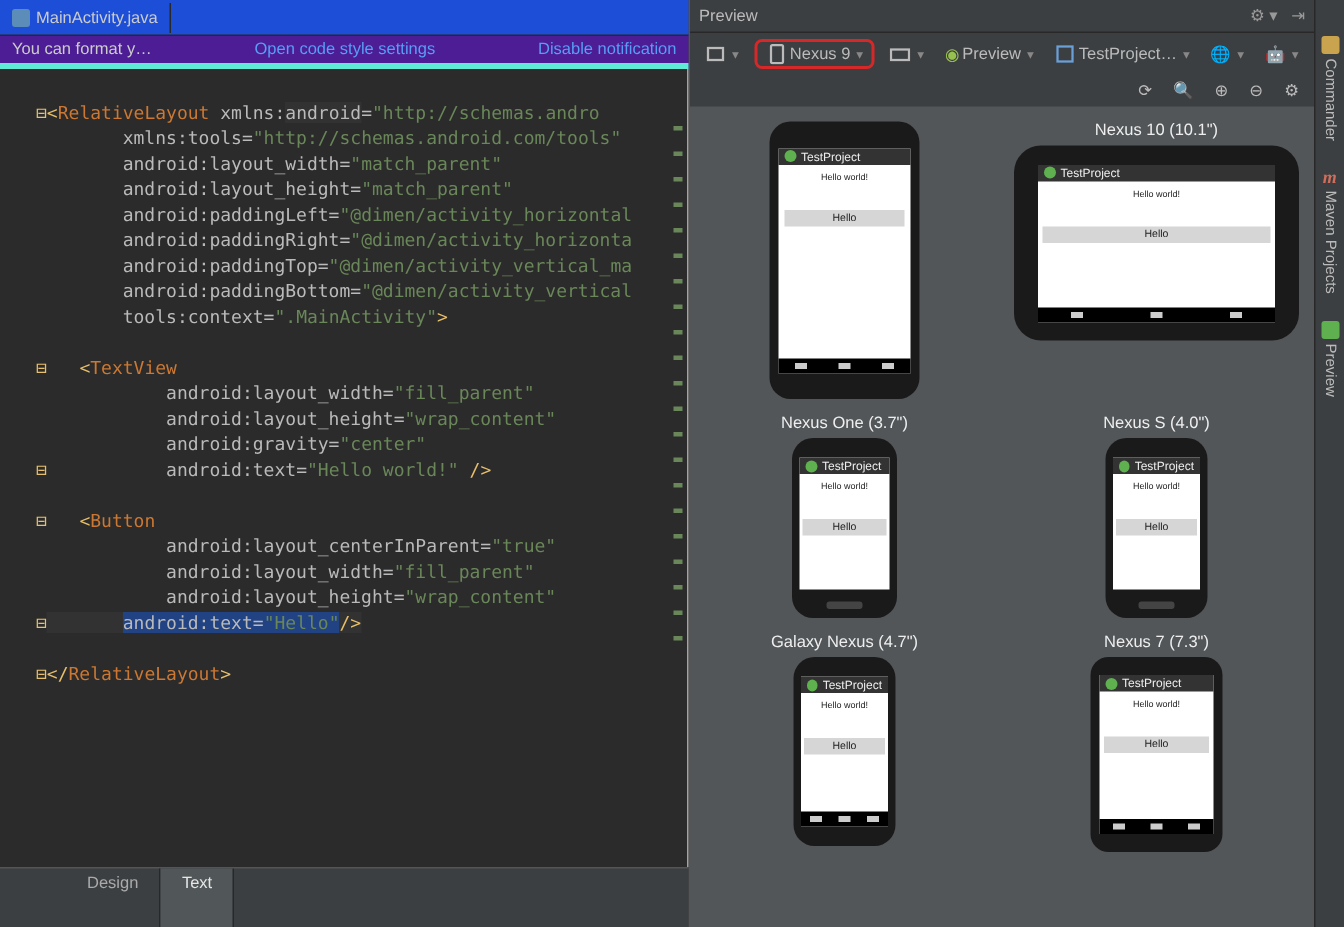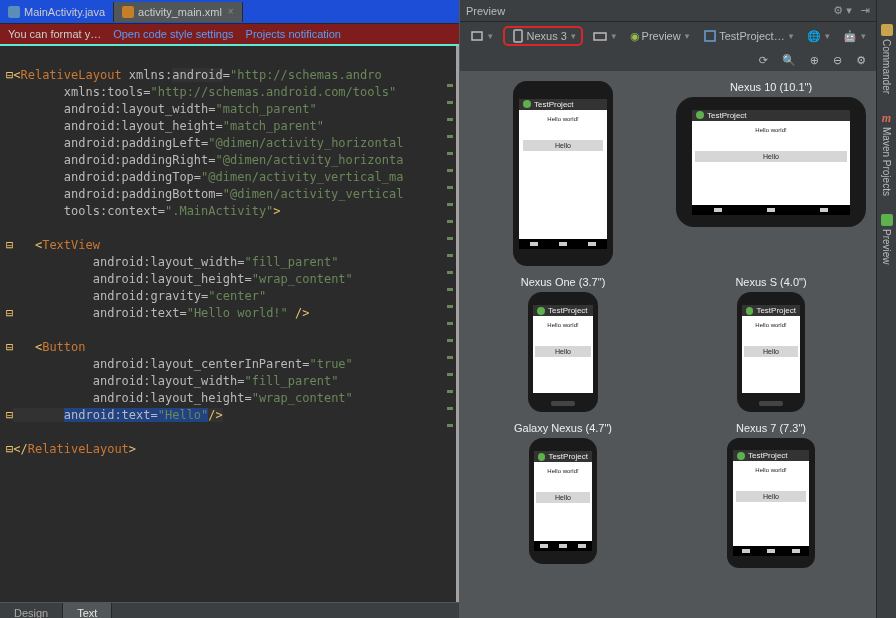--- a/index.html
+++ b/index.html
@@ -5,26 +5,26 @@
   * { box-sizing: border-box; margin: 0; padding: 0; }
   body { font-family: -apple-system, "Lucida Grande", Arial, sans-serif; font-size: 11px; background: #3c3f41; color: #bbb; width: 896px; height: 618px; overflow: hidden; position: relative; }
   .root { display: flex; height: 100%; }
   .left-panel { width: 460px; display: flex; flex-direction: column; border-right: 1px solid #555; }
   .tabs { display: flex; background: #1d4ed8; height: 24px; border-bottom: 1px solid #282828; align-items:center;}
   .tab { padding: 4px 8px; display: flex; align-items: center; gap: 4px; color: #ccc; border-right:1px solid #282828; }
   .tab .ficon { width:12px; height:12px; display:inline-block; border-radius:2px;}
   .ficon.java{ background:#5b8db8;}
   .ficon.xml{ background:#c57e29;}
   .tab .close { color:#888; font-size:10px; margin-left:2px;}
-  .banner { background: #7f1d1d; padding: 4px 8px; display: flex; gap: 12px; align-items: center; color:#ccc; height:22px; border-bottom:2px solid #5eead4;}
+  .banner { background: #4c1d95; padding: 4px 8px; display: flex; gap: 12px; align-items: center; color:#ccc; height:22px; border-bottom:4px solid #5eead4;justify-content:space-between;}
   .banner a { color: #589df6; cursor:pointer;}
-  .code { flex: 1; background: #2b2b2b; font-family: Menlo, Consolas, monospace; font-size: 12px; padding: 4px 2px 4px 6px; line-height: 17px; overflow: hidden; position:relative; white-space:pre; border-right:3px solid #a3a3a3;}
+  .code { flex: 1; background: #2b2b2b; font-family: Menlo, Consolas, monospace; font-size: 12px; padding: 4px 2px 4px 24px; line-height: 17px; overflow: hidden; position:relative; white-space:pre; border-right:1px solid #a3a3a3;}
   .gutter-marks { position:absolute; right:1px; top:4px; width:8px;}
   .gm { width:6px; height:3px; background:#6a8759; margin-bottom:14px;}
-  .bottom-tabs { display:flex; background:#3c3f41; border-top:1px solid #555; height:16px;}
+  .bottom-tabs { display:flex; background:#3c3f41; border-top:1px solid #555; height:40px;padding-left:44px;}
   .bottom-tab { padding:4px 14px; background:#515658; color:#e6e6e6; border-right:1px solid #282828;}
   .bottom-tab.inactive{ background:transparent; color:#aaa;}
   .right-panel { flex:1; display:flex; flex-direction:column; background:#3c3f41;}
   .right-header { display:flex; align-items:center; height:22px; padding:2px 6px; color:#bbb; justify-content:space-between; border-bottom:1px solid #282828;}
   .gear { color:#999;}
   .toolbar { display:flex; align-items:center; gap:6px; padding:4px 6px; background:#3c3f41; flex-wrap:wrap;}
   .tbitem { display:flex; align-items:center; gap:2px; color:#bbb; padding:2px 4px;}
   .tbitem.hl { border:2px solid #d62828; border-radius:5px; padding:1px 6px;}
   .dd { color:#888; font-size:9px; margin-left:2px;}
   .toolbar2 { display:flex; align-items:center; gap:6px; padding:2px 6px; justify-content:flex-end;}
@@ -70,30 +70,25 @@
 </head>
 <body>
 
 <div class="root">
   <div class="left-panel">
     <div class="tabs">
       <div class="tab">
         <span class="ficon java"></span>
         <span>MainActivity.java</span>
       </div>
-      <div class="tab" style="background:#515658;">
-        <span class="ficon xml"></span>
-        <span>activity_main.xml</span>
-        <span class="close">×</span>
-      </div>
     </div>
     <div class="banner">
       <span>You can format y…</span>
       <a>Open code style settings</a>
-      <a>Projects notification</a>
+      <a>Disable notification</a>
     </div>
     <div class="code">
 <span class="pun">⊟</span><span class="pun">&lt;</span><span class="tag">RelativeLayout</span><span class="attn"> xmlns:</span><span class="caret-line"><span class="attn">android</span></span><span class="attn">=</span><span class="attv">"http://schemas.andro</span>
 <span class="attn">        xmlns:</span><span class="attn">tools</span><span class="attn">=</span><span class="attv">"http://schemas.android.com/tools"</span>
 <span class="attn">        android:</span><span class="attn">layout_width</span><span class="attn">=</span><span class="attv">"match_parent"</span>
 <span class="attn">        android:</span><span class="attn">layout_height</span><span class="attn">=</span><span class="attv">"match_parent"</span>
 <span class="attn">        android:</span><span class="attn">paddingLeft</span><span class="attn">=</span><span class="attv">"@dimen/activity_horizontal</span>
 <span class="attn">        android:</span><span class="attn">paddingRight</span><span class="attn">=</span><span class="attv">"@dimen/activity_horizonta</span>
 <span class="attn">        android:</span><span class="attn">paddingTop</span><span class="attn">=</span><span class="attv">"@dimen/activity_vertical_ma</span>
 <span class="attn">        android:</span><span class="attn">paddingBottom</span><span class="attn">=</span><span class="attv">"@dimen/activity_vertical</span>
@@ -134,21 +129,21 @@
       <span class="tbitem">
           <svg class="icn">
             <rect x="2" y="3" width="10" height="8"></rect>
           </svg>
           <span class="dd">▾</span>
         </span>
       <span class="tbitem hl">
         <svg class="icn">
             <rect x="3" y="1" width="8" height="12" rx="1"></rect>
           </svg>
-        <span>Nexus 3</span>
+        <span>Nexus 9</span>
         <span class="dd">▾</span>
       </span>
       <span class="tbitem">
           <svg class="icn">
             <rect x="1" y="4" width="12" height="7"></rect>
           </svg>
           <span class="dd">▾</span>
         </span>
       <span class="tbitem">
           <span class="android-s">◉</span>

